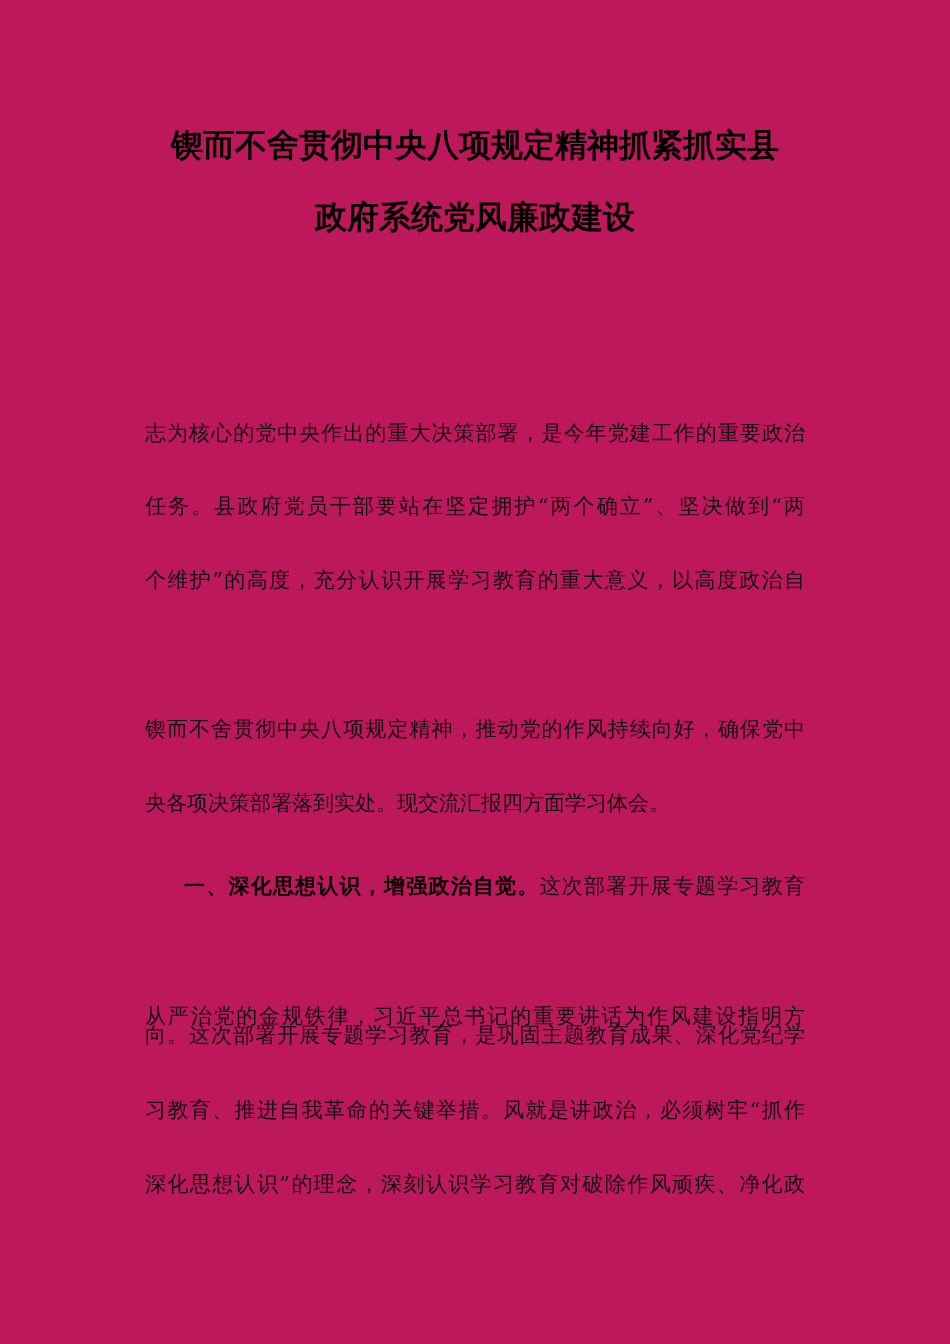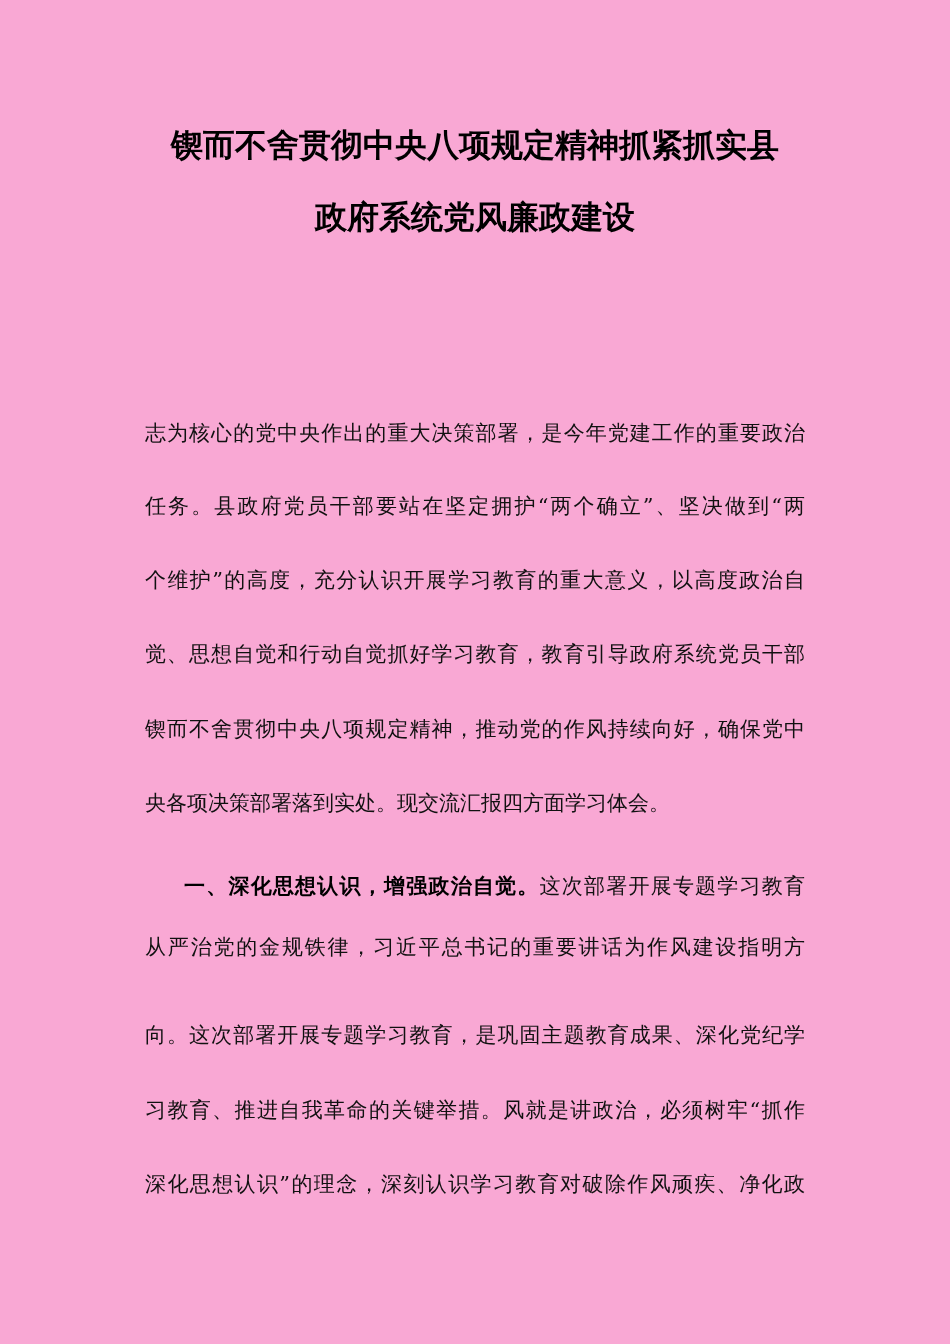--- a/index.html
+++ b/index.html
@@ -14,21 +14,21 @@
       overflow: hidden;
       font-family: "DejaVu Serif", "Liberation Serif", serif;
       color: #111111;
     }
     .page {
       position: absolute;
       left: 0;
       top: 0;
       width: 950px;
       height: 1344px;
-      background: #f9a8d4;
+      background: #be185d;
     }
     .title {
       position: absolute;
       left: 144px;
       width: 662px;
       font-family: "DejaVu Sans", "Liberation Sans", sans-serif;
       font-weight: bold;
       font-size: 32px;
       text-align: center;
       white-space: nowrap;
@@ -62,25 +62,24 @@
 <body>
 
 <div class="page">
 
   <div class="title l1">锲而不舍贯彻中央八项规定精神抓紧抓实县</div>
   <div class="title l2">政府系统党风廉政建设</div>
 
   <div class="line" style="top:418px">志为核心的党中央作出的重大决策部署，是今年党建工作的重要政治</div>
   <div class="line" style="top:491px">任务。县政府党员干部要站在坚定拥护“两个确立”、坚决做到“两</div>
   <div class="line" style="top:565px">个维护”的高度，充分认识开展学习教育的重大意义，以高度政治自</div>
-  <div class="line" style="top:639px">觉、思想自觉和行动自觉抓好学习教育，教育引导政府系统党员干部</div>
   <div class="line" style="top:714px">锲而不舍贯彻中央八项规定精神，推动党的作风持续向好，确保党中</div>
   <div class="line last" style="top:788px">央各项决策部署落到实处。现交流汇报四方面学习体会。</div>
 
   <div class="line indent" style="top:871px">
     <span class="bold">一、深化思想认识，增强政治自觉。</span><span>这次部署开展专题学习教育</span>
   </div>
-  <div class="line" style="top:932px">从严治党的金规铁律，习近平总书记的重要讲话为作风建设指明方</div>
+  <div class="line" style="top:1001px">从严治党的金规铁律，习近平总书记的重要讲话为作风建设指明方</div>
   <div class="line" style="top:1020px">向。这次部署开展专题学习教育，是巩固主题教育成果、深化党纪学</div>
   <div class="line" style="top:1095px">习教育、推进自我革命的关键举措。风就是讲政治，必须树牢“抓作</div>
   <div class="line" style="top:1169px">深化思想认识”的理念，深刻认识学习教育对破除作风顽疾、净化政</div>
 
 </div>
 
 </body></html>

